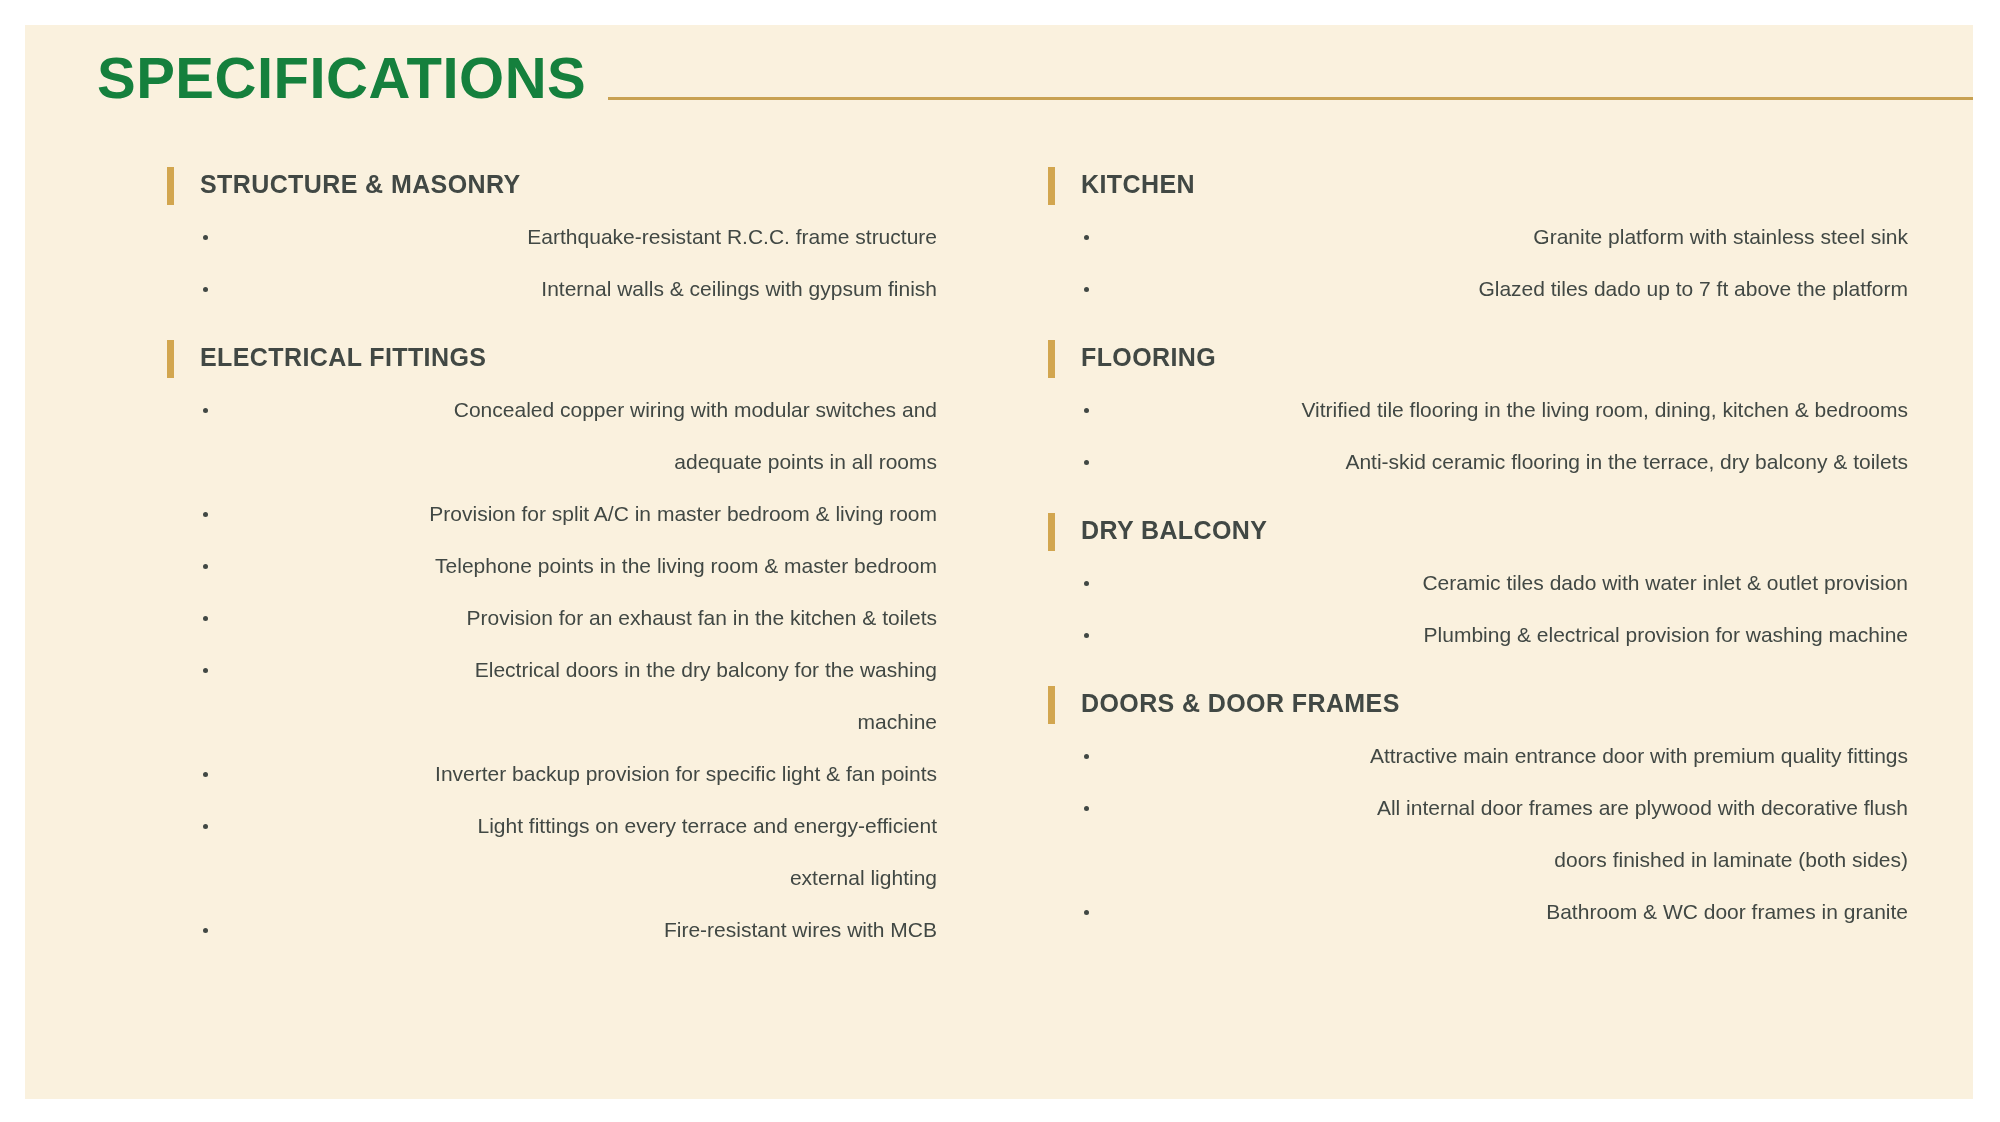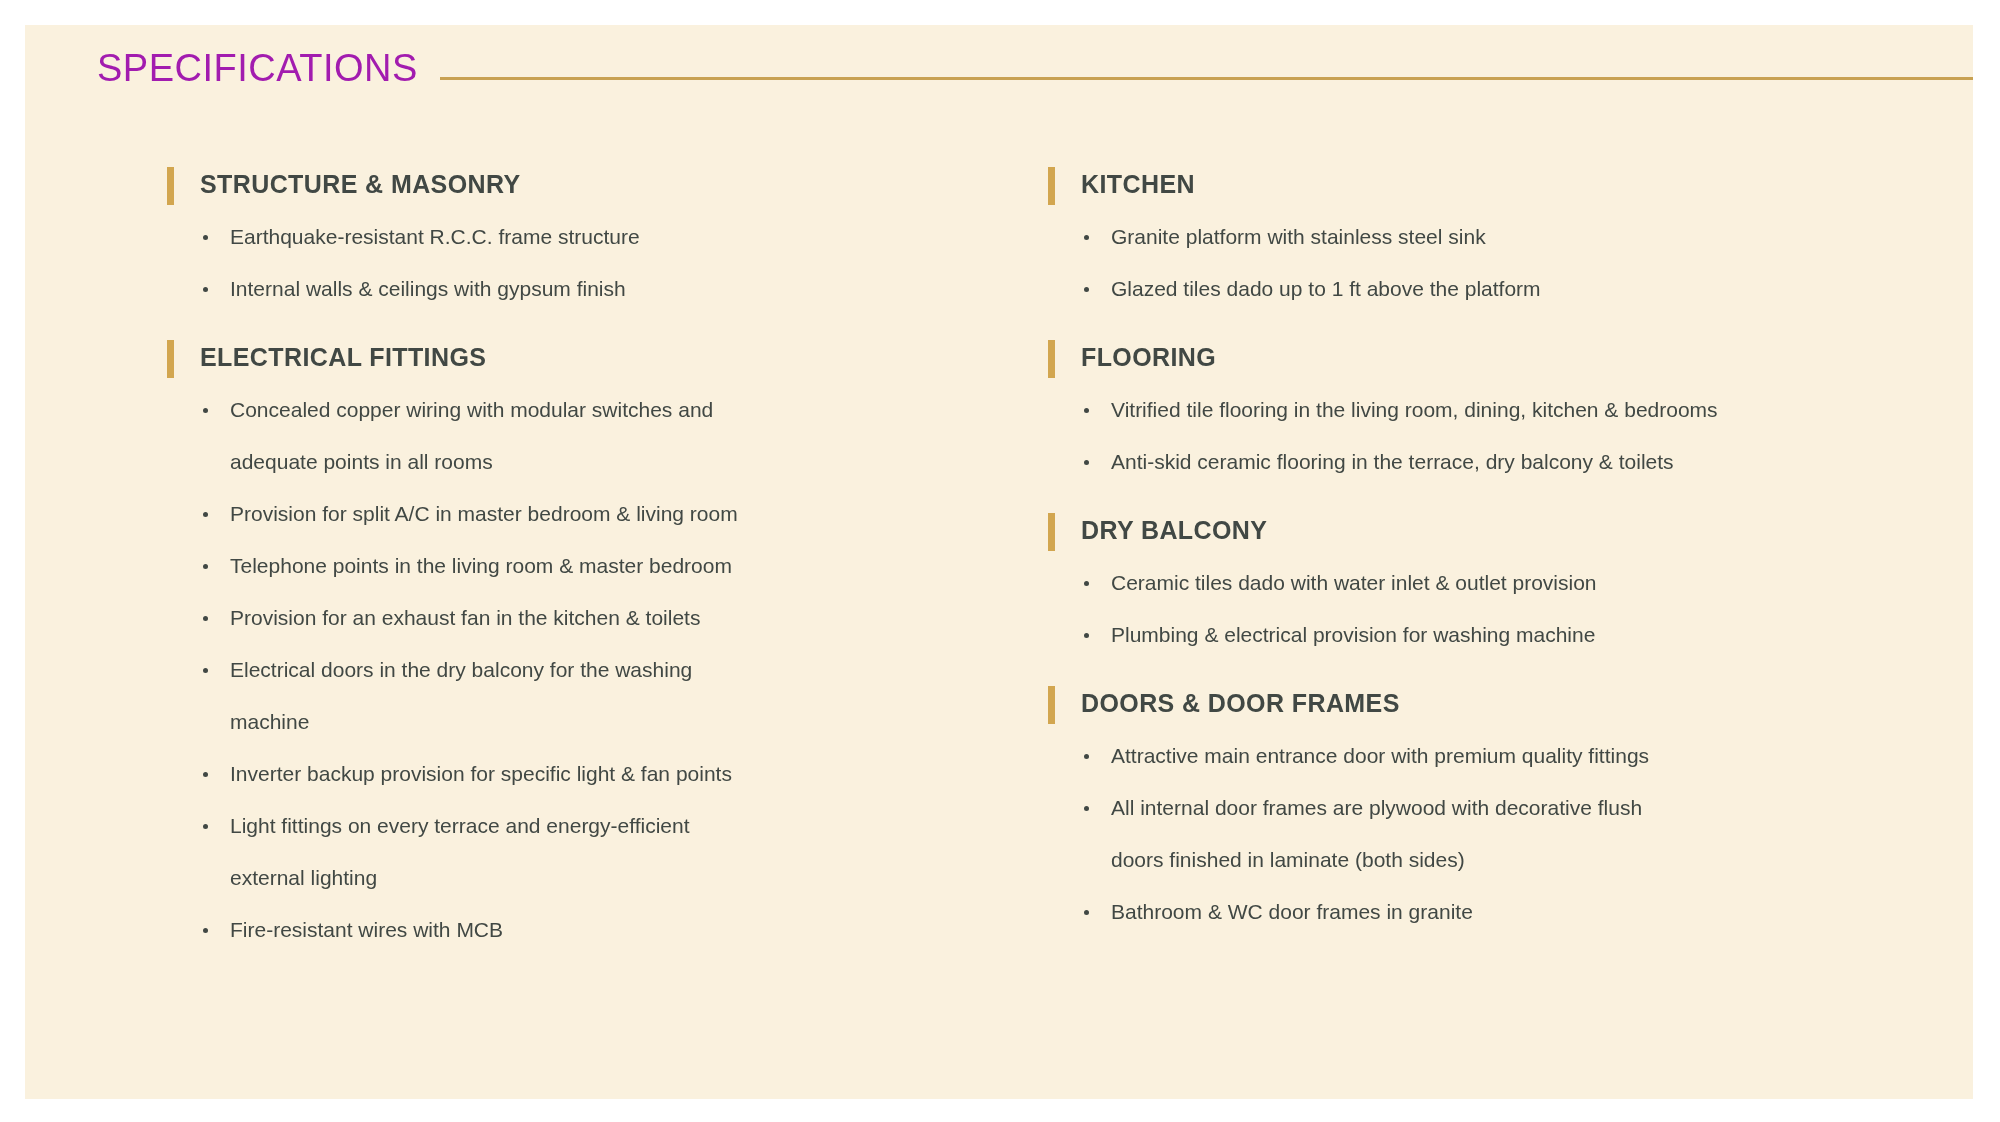--- a/index.html
+++ b/index.html
@@ -15,24 +15,24 @@
     width: 1948px; height: 1074px;
     background: #faf1de;
   }
   .title-row {
     position: absolute;
     left: 72px; right: 0; top: 24px;
     display: flex;
     align-items: flex-end;
   }
   .page-title {
-    font-size: 38px;
-    font-weight: 400;
+    font-size: 58px;
+    font-weight: 700;
     letter-spacing: 0.5px;
-    color: #a21caf;
+    color: #15803d;
     line-height: 1;
   }
   .title-underline {
     flex: 1;
     height: 3px;
     background: #c8a152;
     margin-left: 22px;
     margin-bottom: 7px;
   }
   .column {
@@ -70,20 +70,21 @@
     list-style: none;
     padding-left: 33px;
   }
   .bullet-item {
     position: relative;
     padding-left: 30px;
     font-size: 21px;
     font-weight: 500;
     color: #414844;
     line-height: 52px;
+    text-align: right;
   }
   .bullet-dot {
     position: absolute;
     left: 3px;
     top: 23.5px;
     width: 5px;
     height: 5px;
     border-radius: 50%;
     background: #414844;
   }
@@ -167,21 +168,21 @@
           <span class="accent-bar"></span>
           <h2 class="sec-title">KITCHEN</h2>
         </div>
         <ul class="bullets">
           <li class="bullet-item">
             <span class="bullet-dot"></span>
             <span class="bullet-text">Granite platform with stainless steel sink</span>
           </li>
           <li class="bullet-item">
             <span class="bullet-dot"></span>
-            <span class="bullet-text">Glazed tiles dado up to 1 ft above the platform</span>
+            <span class="bullet-text">Glazed tiles dado up to 7 ft above the platform</span>
           </li>
         </ul>
       </section>
       <section class="spec-section">
         <div class="sec-head">
           <span class="accent-bar"></span>
           <h2 class="sec-title">FLOORING</h2>
         </div>
         <ul class="bullets">
           <li class="bullet-item">

